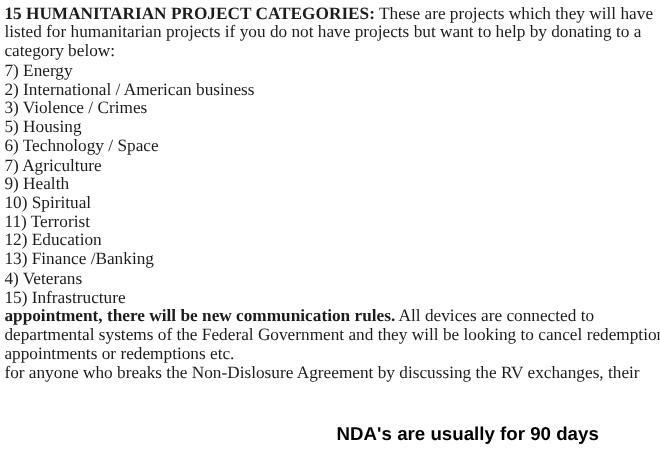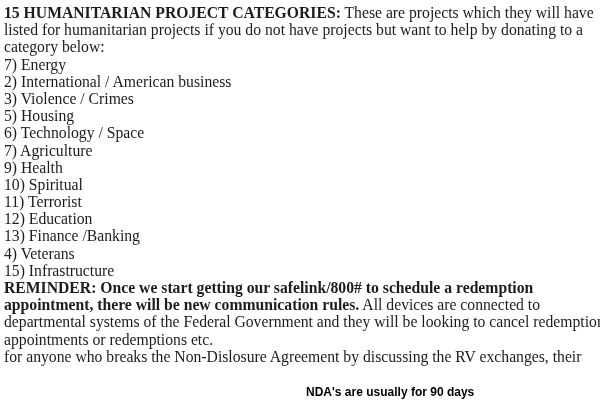--- a/index.html
+++ b/index.html
@@ -24,21 +24,21 @@
     white-space: nowrap;
     height: 17.2px;
   }
   .b { font-weight: bold; }
   .annotation {
     position: absolute;
     left: 306px;
     top: 385px;
     font-family: "Liberation Sans", sans-serif;
     font-weight: bold;
-    font-size: 12px;
+    font-size: 17px;
     color: #000000;
     white-space: nowrap;
   }
 </style>
 </head>
 <body>
 
 <div class="doc">
 
   <div class="line"><span class="b">15 HUMANITARIAN PROJECT CATEGORIES:</span><span> These are projects which they will have</span></div>
@@ -52,21 +52,20 @@
   <div class="line">6) Technology / Space</div>
   <div class="line">7) Agriculture</div>
   <div class="line">9) Health</div>
   <div class="line">10) Spiritual</div>
   <div class="line">11) Terrorist</div>
   <div class="line">12) Education</div>
   <div class="line">13) Finance /Banking</div>
   <div class="line">4) Veterans</div>
   <div class="line">15) Infrastructure</div>
 
-  <div class="line"><span class="b">REMINDER: Once we start getting our safelink/800# to schedule a redemption</span></div>
   <div class="line"><span class="b">appointment, there will be new communication rules.</span><span> All devices are connected to</span></div>
   <div class="line">departmental systems of the Federal Government and they will be looking to cancel redemptions</div>
   <div class="line">appointments or redemptions etc.</div>
   <div class="line">for anyone who breaks the Non-Dislosure Agreement by discussing the RV exchanges, their</div>
 
 </div>
 
 <div class="annotation">NDA's are usually for 90 days</div>
 
 </body></html>

